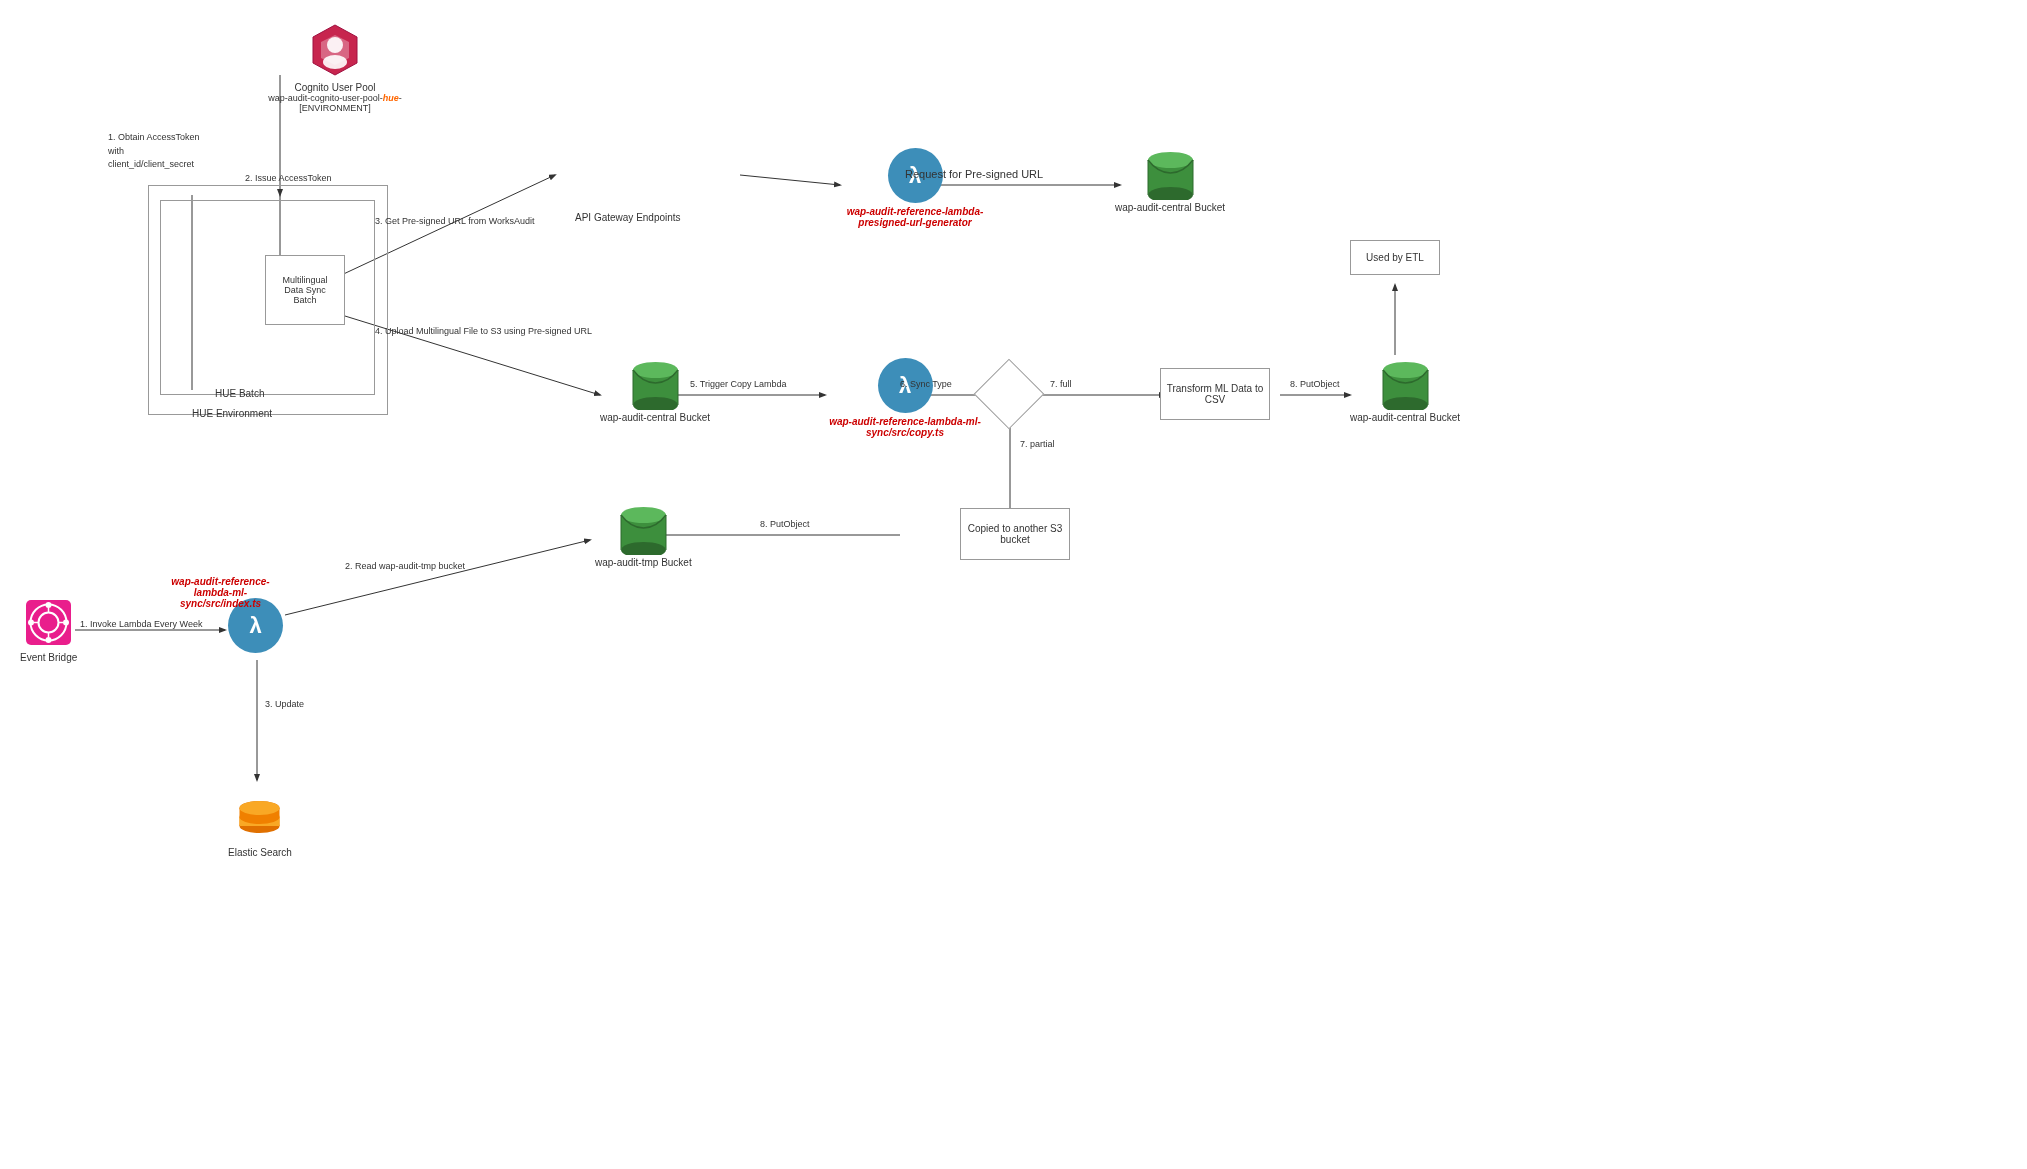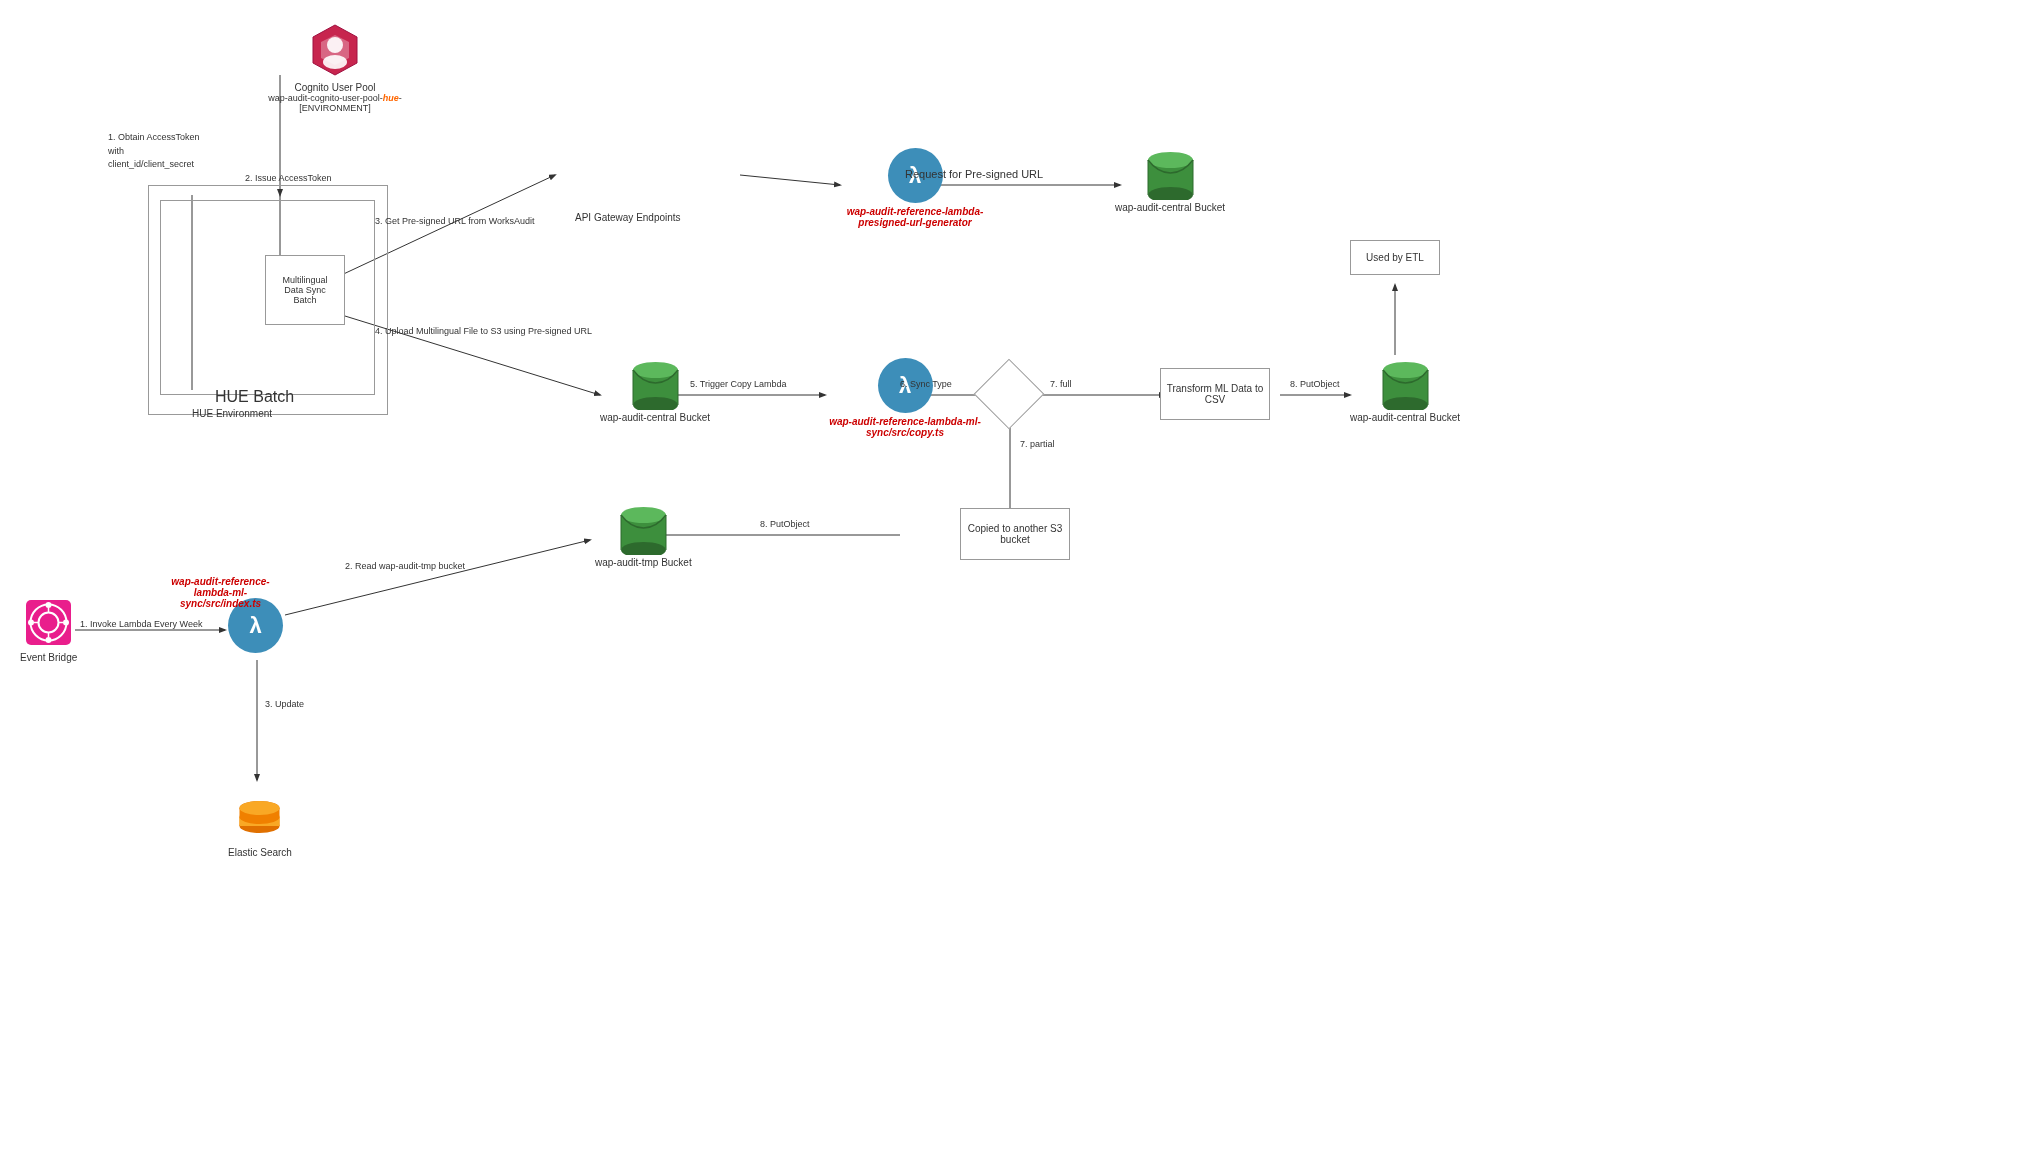--- a/index.html
+++ b/index.html
@@ -108,21 +108,21 @@
       <marker id="arrow" markerWidth="8" markerHeight="8" refX="6" refY="3" orient="auto">
         <path d="M0,0 L0,6 L8,3 z" fill="#333"></path>
       </marker>
     </defs>
   </svg>
 
   <div style="position:absolute; left:148px; top:185px; width:240px; height:230px; border:1px solid #999; background:transparent;"></div>
   <div style="position:absolute; left:192px; top:408px; font-size:10px; color:#333;">HUE Environment</div>
 
   <div style="position:absolute; left:160px; top:200px; width:215px; height:195px; border:1px solid #999; background:transparent;"></div>
-  <div style="position:absolute; left:215px; top:388px; font-size:16px; color:#333;">HUE Batch</div>
+  <div style="position:absolute; left:215px; top:388px; font-size:10px; color:#333;">HUE Batch</div>
 
   <div style="position:absolute; left:265px; top:255px; width:80px; height:70px; border:1px solid #999; background:#fff; display:flex; align-items:center; justify-content:center; text-align:center; font-size:10px; padding:4px;">
     <span style="white-space:pre-line; font-size:9px;">Multilingual
 Data Sync
 Batch</span>
   </div>
 
   <div class="node" style="position:absolute; left:245px; top:20px;">
 
     <svg width="60" height="60" viewBox="0 0 60 60">

